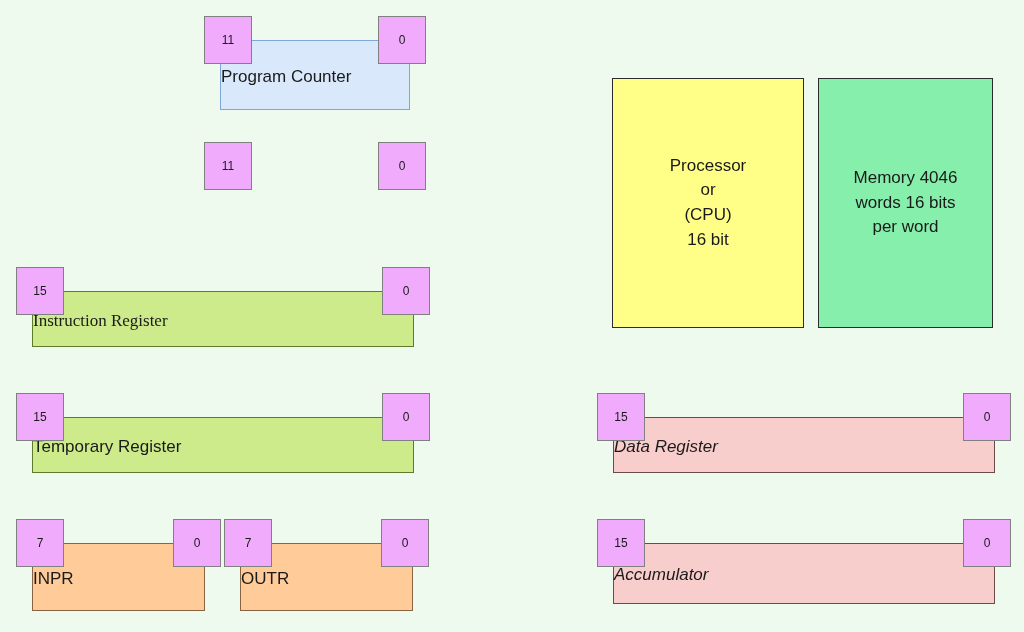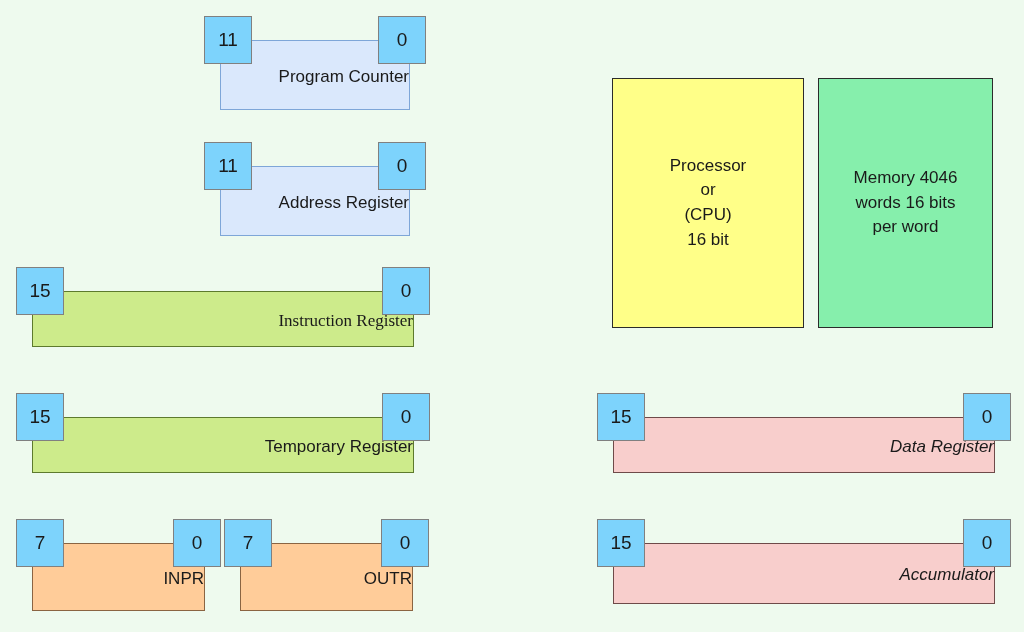--- a/index.html
+++ b/index.html
@@ -30,45 +30,45 @@
   .reg-body {
     position: absolute;
     left: 0;
     top: 24px;               
     right: 0;
     bottom: 0;
     box-sizing: border-box;
     border: 1.5px solid #555;
     display: flex;
     align-items: center;
-    justify-content: flex-end;
+    justify-content: flex-start;
   }
 
   .reg-label {
     font-size: 17px;
     color: #1a1a1a;
     line-height: 1.2;
     text-align: center;
     white-space: nowrap;
     position: relative;
     top: 2px;
   }
 
   .bit-box {
     position: absolute;
     top: 0;
     width: 48px;
     height: 48px;
     box-sizing: border-box;
-    background: #7dd3fc;
+    background: #f0abfc;
     border: 1.5px solid #808080;
     display: flex;
     align-items: center;
     justify-content: center;
-    font-size: 19px;
+    font-size: 12px;
     color: #1a1a1a;
     z-index: 3;
   }
   .bit-box.msb { left: -16px; }
   .bit-box.lsb { right: -16px; }
 
   
   .theme-blue   .reg-body { background: #dae8fc; border-color: #7ea6d8; }
   .theme-green  .reg-body { background: #cdeb8b; border-color: #5d7a2d; }
   .theme-orange .reg-body { background: #ffcc99; border-color: #8a6442; }
@@ -99,23 +99,20 @@
 
   <div class="register theme-blue" style="left:220px; top:16px; width:190px; height:94px;">
     <div class="reg-body" style="background: rgb(218, 232, 252); border-color: rgb(126, 166, 216);">
       <span class="reg-label">Program Counter</span>
     </div>
     <div class="bit-box msb">11</div>
     <div class="bit-box lsb">0</div>
   </div>
 
   <div class="register theme-blue" style="left:220px; top:142px; width:190px; height:94px;">
-    <div class="reg-body" style="background: rgb(218, 232, 252); border-color: rgb(126, 166, 216);">
-      <span class="reg-label">Address Register</span>
-    </div>
     <div class="bit-box msb">11</div>
     <div class="bit-box lsb">0</div>
   </div>
 
   <div class="register theme-green" style="left:32px; top:267px; width:382px; height:80px;">
     <div class="reg-body" style="background: rgb(205, 235, 139); border-color: rgb(93, 122, 45); font-family: Liberation Serif, serif;">
       <span class="reg-label">Instruction Register</span>
     </div>
     <div class="bit-box msb">15</div>
     <div class="bit-box lsb">0</div>

